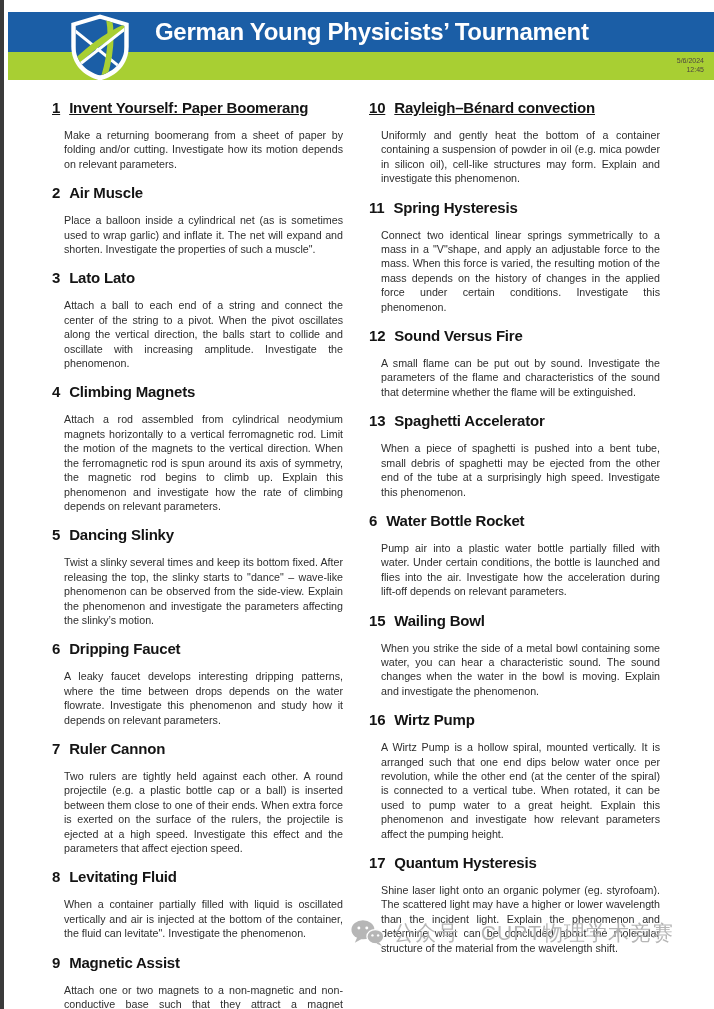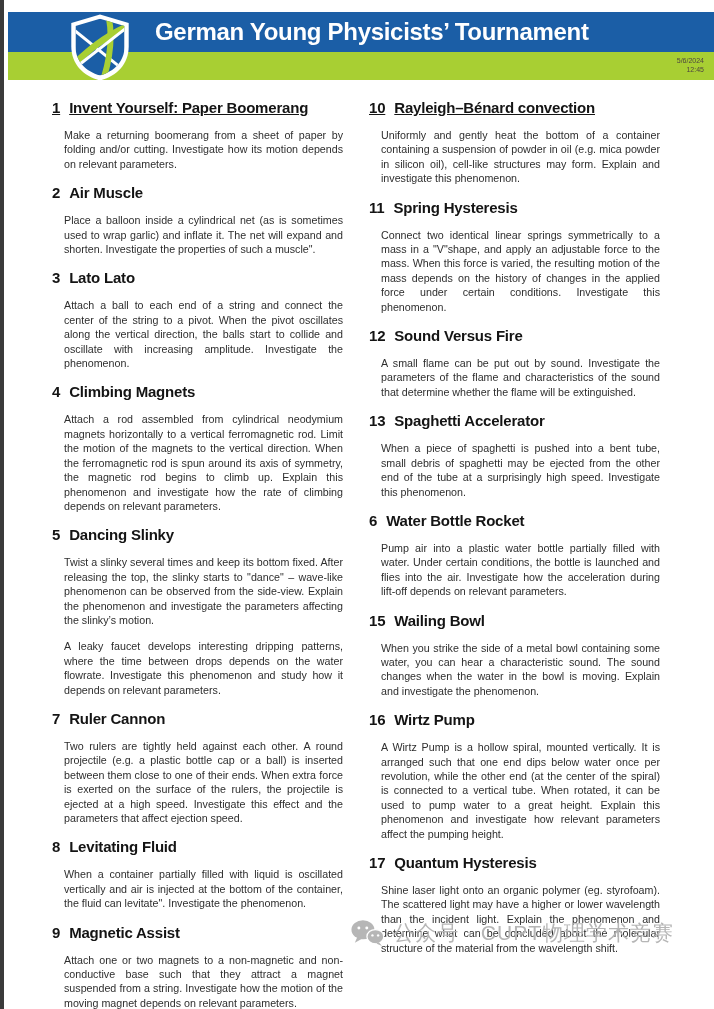--- a/index.html
+++ b/index.html
@@ -85,20 +85,21 @@
     </section>
     <section class="problem">
       <h2><span class="pnum">4</span><span>Climbing Magnets</span></h2>
       <p>Attach a rod assembled from cylindrical neodymium magnets horizontally to a vertical ferromagnetic rod. Limit the motion of the magnets to the vertical direction. When the ferromagnetic rod is spun around its axis of symmetry, the magnetic rod begins to climb up. Explain this phenomenon and investigate how the rate of climbing depends on relevant parameters.</p>
     </section>
     <section class="problem">
       <h2><span class="pnum">5</span><span>Dancing Slinky</span></h2>
       <p>Twist a slinky several times and keep its bottom fixed. After releasing the top, the slinky starts to "dance" – wave-like phenomenon can be observed from the side-view. Explain the phenomenon and investigate the parameters affecting the slinky’s motion.</p>
     </section>
     <section class="problem">
+      <h2><span class="pnum">6</span><span>Dripping Faucet</span></h2>
       <p>A leaky faucet develops interesting dripping patterns, where the time between drops depends on the water flowrate. Investigate this phenomenon and study how it depends on relevant parameters.</p>
     </section>
     <section class="problem">
       <h2><span class="pnum">7</span><span>Ruler Cannon</span></h2>
       <p>Two rulers are tightly held against each other. A round projectile (e.g. a plastic bottle cap or a ball) is inserted between them close to one of their ends. When extra force is exerted on the surface of the rulers, the projectile is ejected at a high speed. Investigate this effect and the parameters that affect ejection speed.</p>
     </section>
     <section class="problem">
       <h2><span class="pnum">8</span><span>Levitating Fluid</span></h2>
       <p>When a container partially filled with liquid is oscillated vertically and air is injected at the bottom of the container, the fluid can levitate". Investigate the phenomenon.</p>
     </section>

